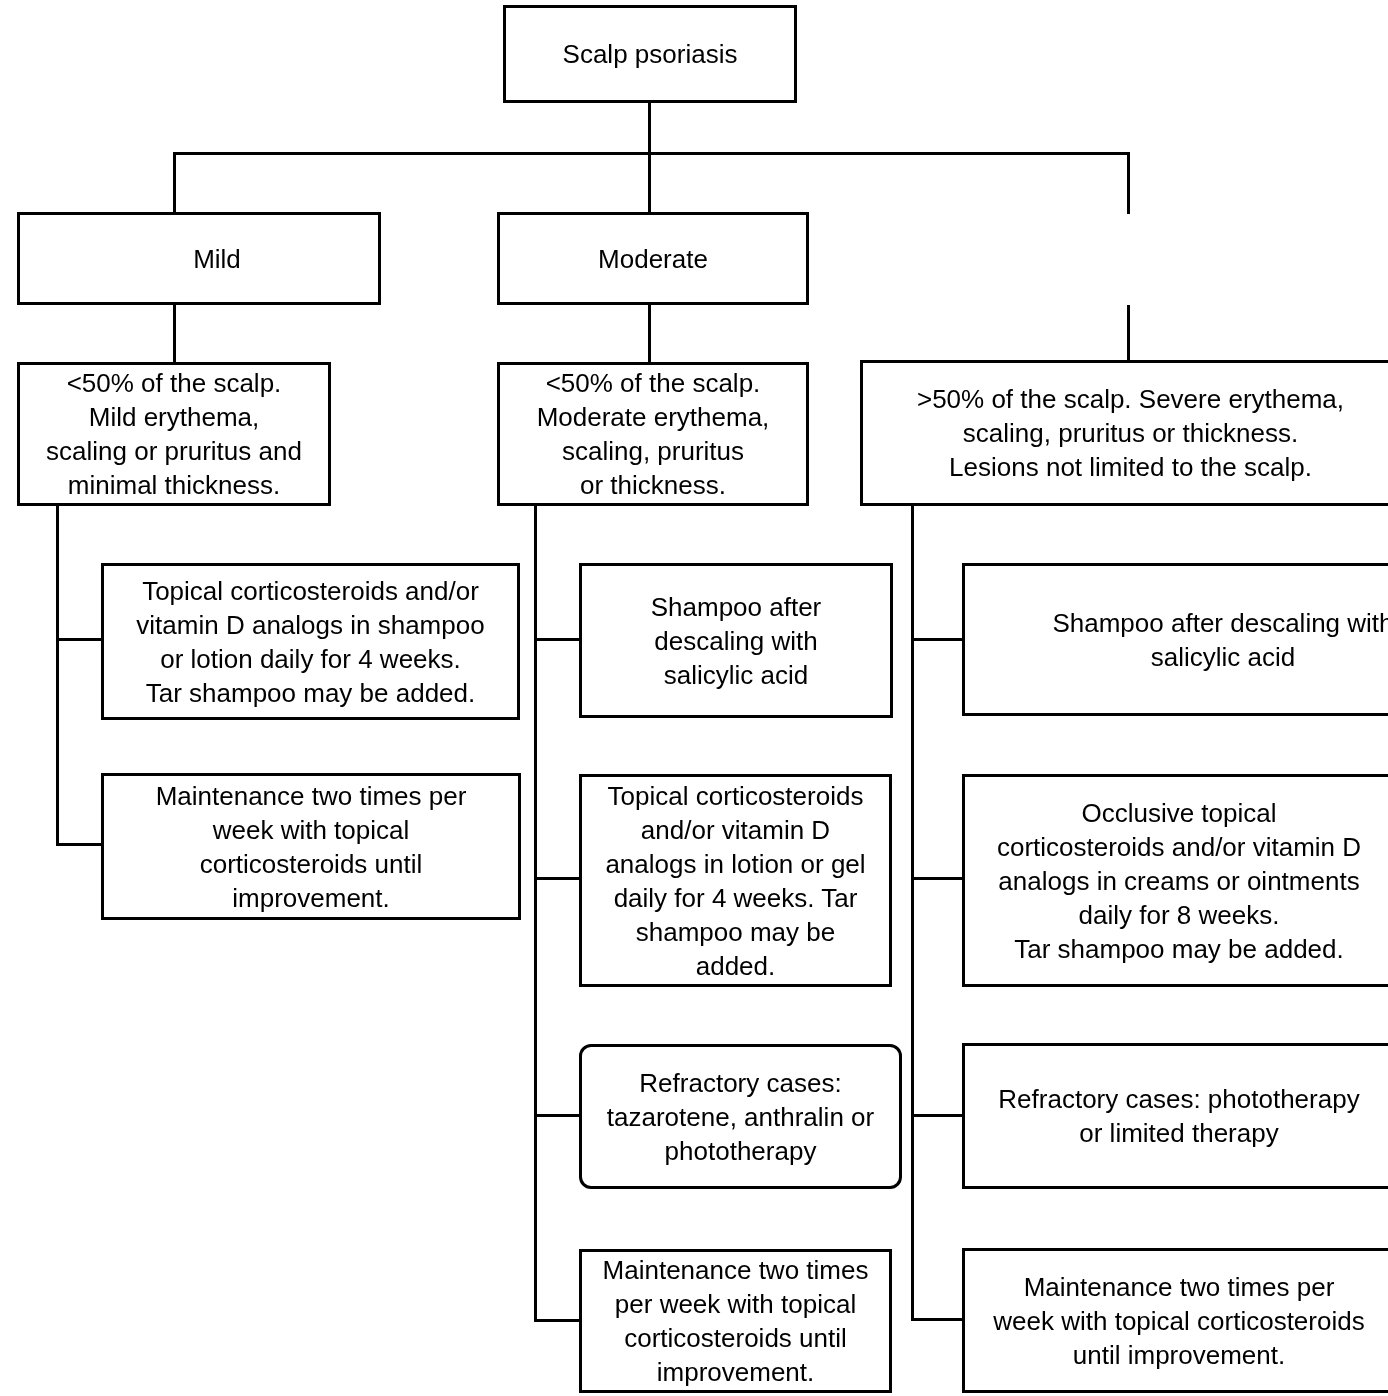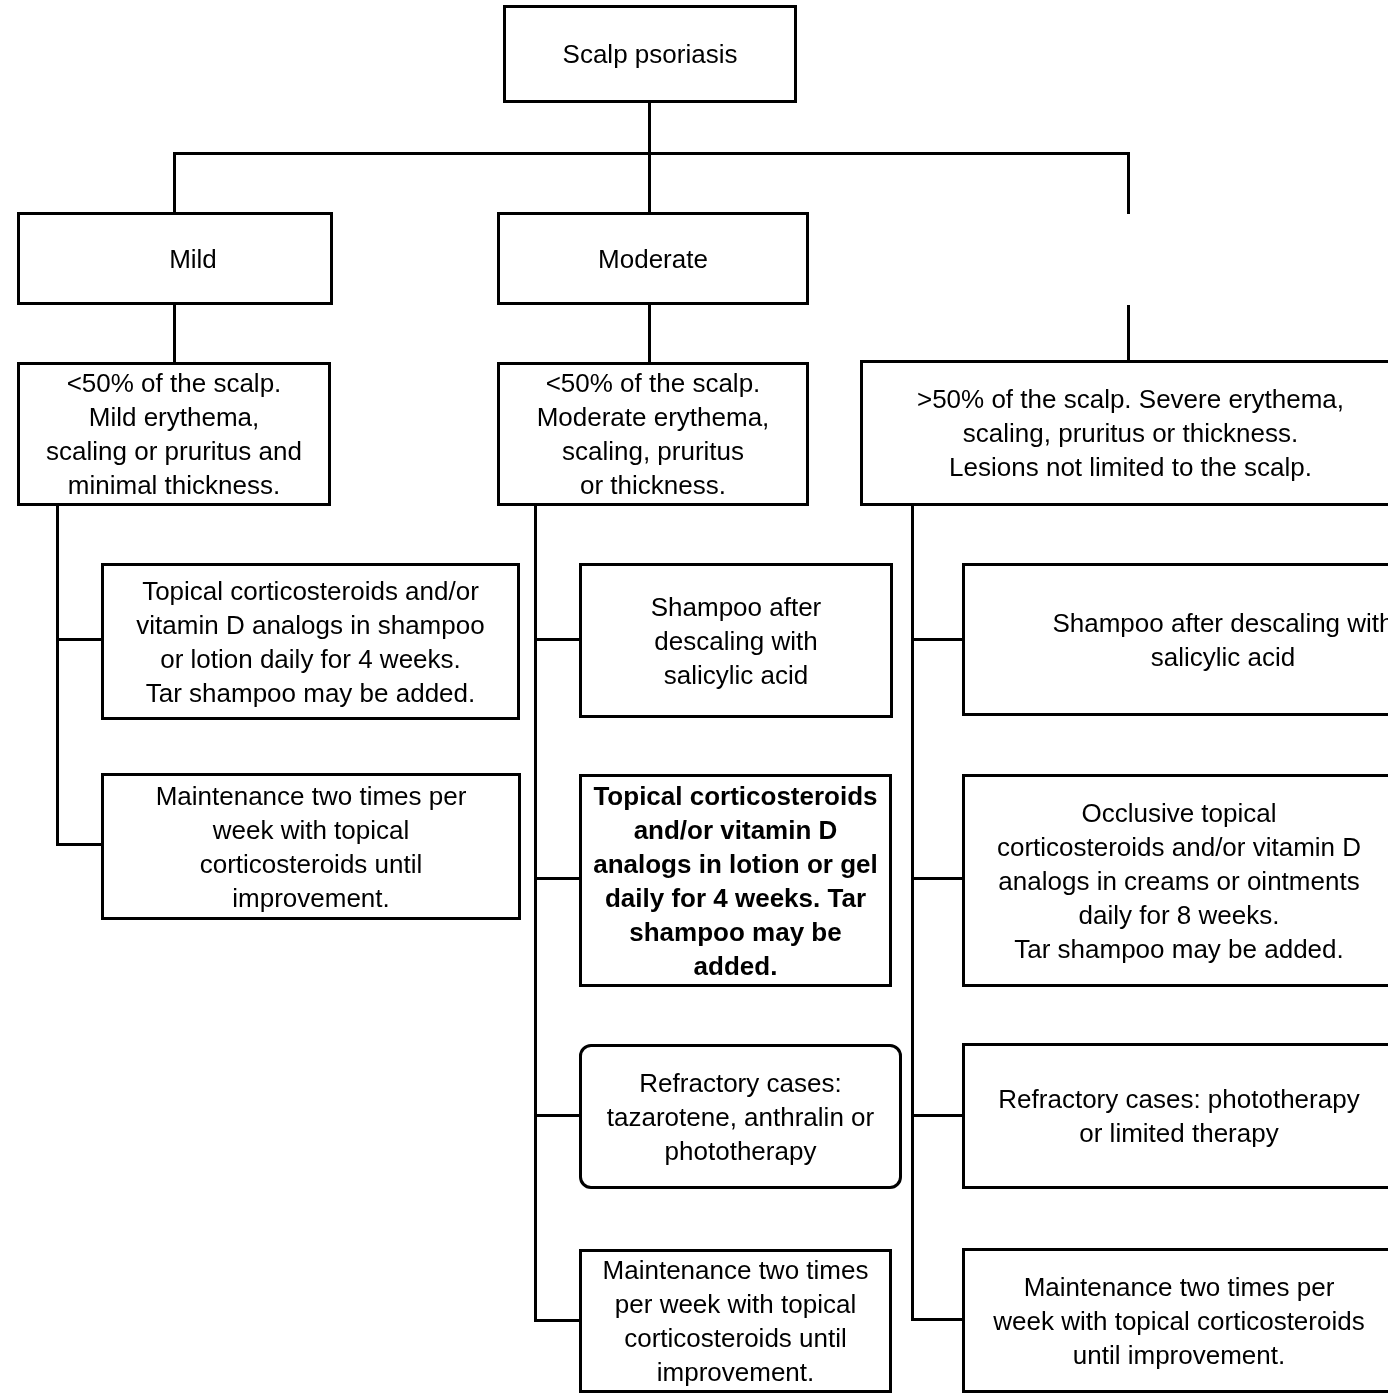--- a/index.html
+++ b/index.html
@@ -60,21 +60,21 @@
   <div class="line" style="left:519px; top:1319px; width:47px; height:3px;"></div>
 
   <div class="line" style="left:896px; top:505px; width:3px;  height:816px;"></div>
   <div class="line" style="left:896px; top:638px; width:53px; height:3px;"></div>
   <div class="line" style="left:896px; top:877px; width:53px; height:3px;"></div>
   <div class="line" style="left:896px; top:1114px; width:53px; height:3px;"></div>
   <div class="line" style="left:896px; top:1318px; width:53px; height:3px;"></div>
 
   <div class="box" style="left:488px; top:5px; width:294px; height:98px;">Scalp psoriasis</div>
 
-  <div class="box" style="left:2px; top:212px; width:316px; height:93px;padding-left:40px;">Mild</div>
+  <div class="box" style="left:2px; top:212px; width:364px; height:93px;padding-left:40px;">Mild</div>
   <div class="box" style="left:482px; top:212px; width:312px; height:93px;">Moderate</div>
 
   <div class="box" style="left:2px; top:362px; width:314px; height:144px;">&lt;50% of the scalp.
 Mild erythema,
 scaling or pruritus and
 minimal thickness.</div>
   <div class="box" style="left:482px; top:362px; width:312px; height:144px;">&lt;50% of the scalp.
 Moderate erythema,
 scaling, pruritus
 or thickness.</div>
@@ -87,21 +87,21 @@
 or lotion daily for 4 weeks.
 Tar shampoo may be added.</div>
   <div class="box" style="left:86px; top:773px; width:420px; height:147px;">Maintenance two times per
 week with topical
 corticosteroids until
 improvement.</div>
 
   <div class="box" style="left:564px; top:563px; width:314px; height:155px;">Shampoo after
 descaling with
 salicylic acid</div>
-  <div class="box" style="left:564px; top:774px; width:313px; height:213px;font-weight:bold;">Topical corticosteroids
+  <div class="box" style="left:564px; top:774px; width:313px; height:213px;">Topical corticosteroids
 and/or vitamin D
 analogs in lotion or gel
 daily for 4 weeks. Tar
 shampoo may be
 added.</div>
   <div class="box" style="left:564px; top:1044px; width:323px; height:145px;border-radius:12px;">Refractory cases:
 tazarotene, anthralin or
 phototherapy</div>
   <div class="box" style="left:564px; top:1249px; width:313px; height:144px;">Maintenance two times
 per week with topical

